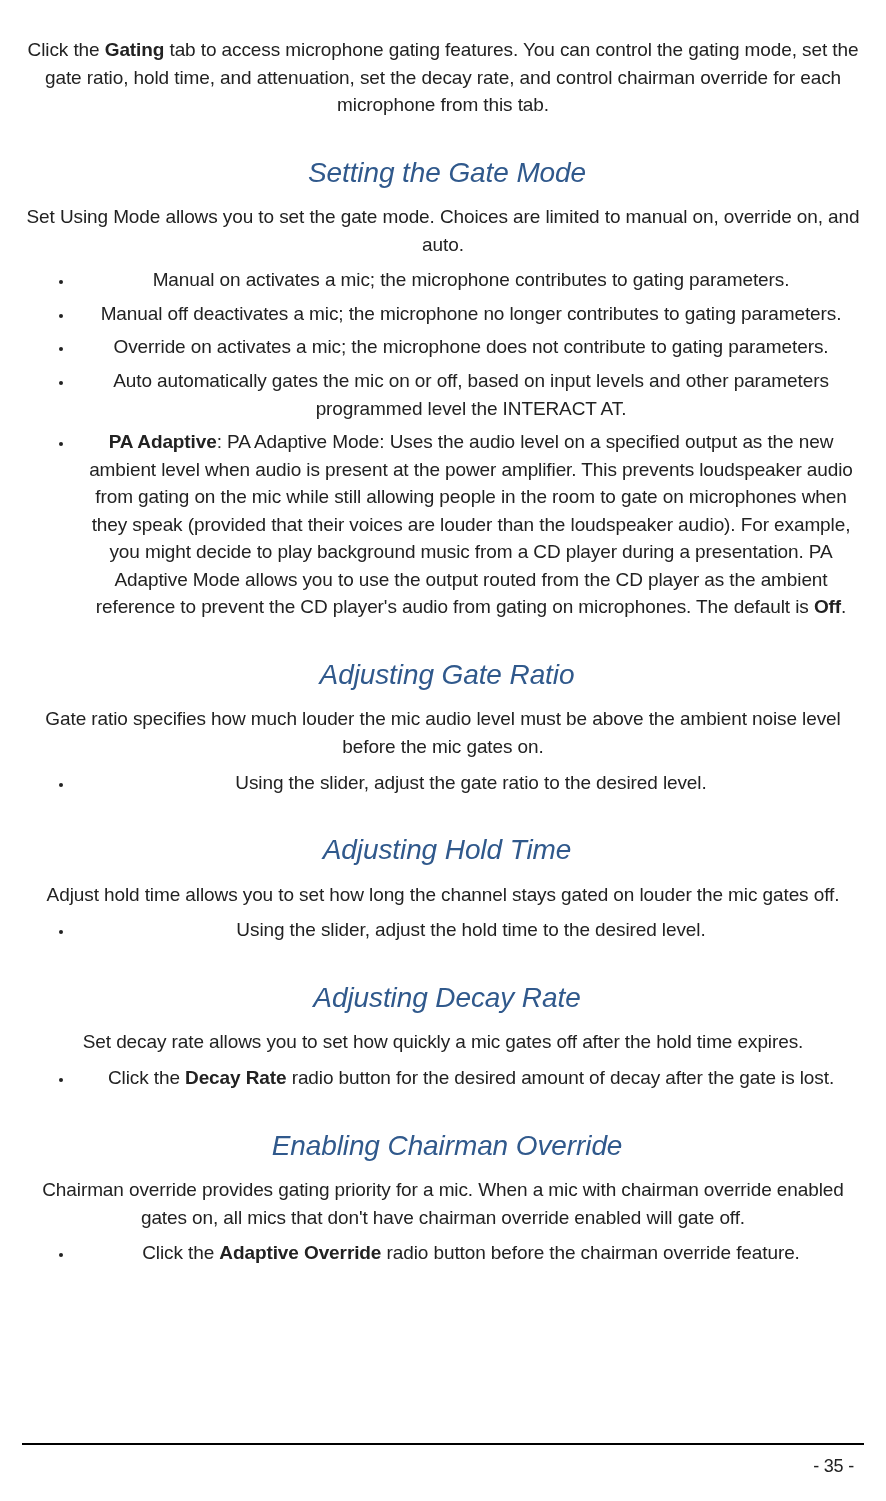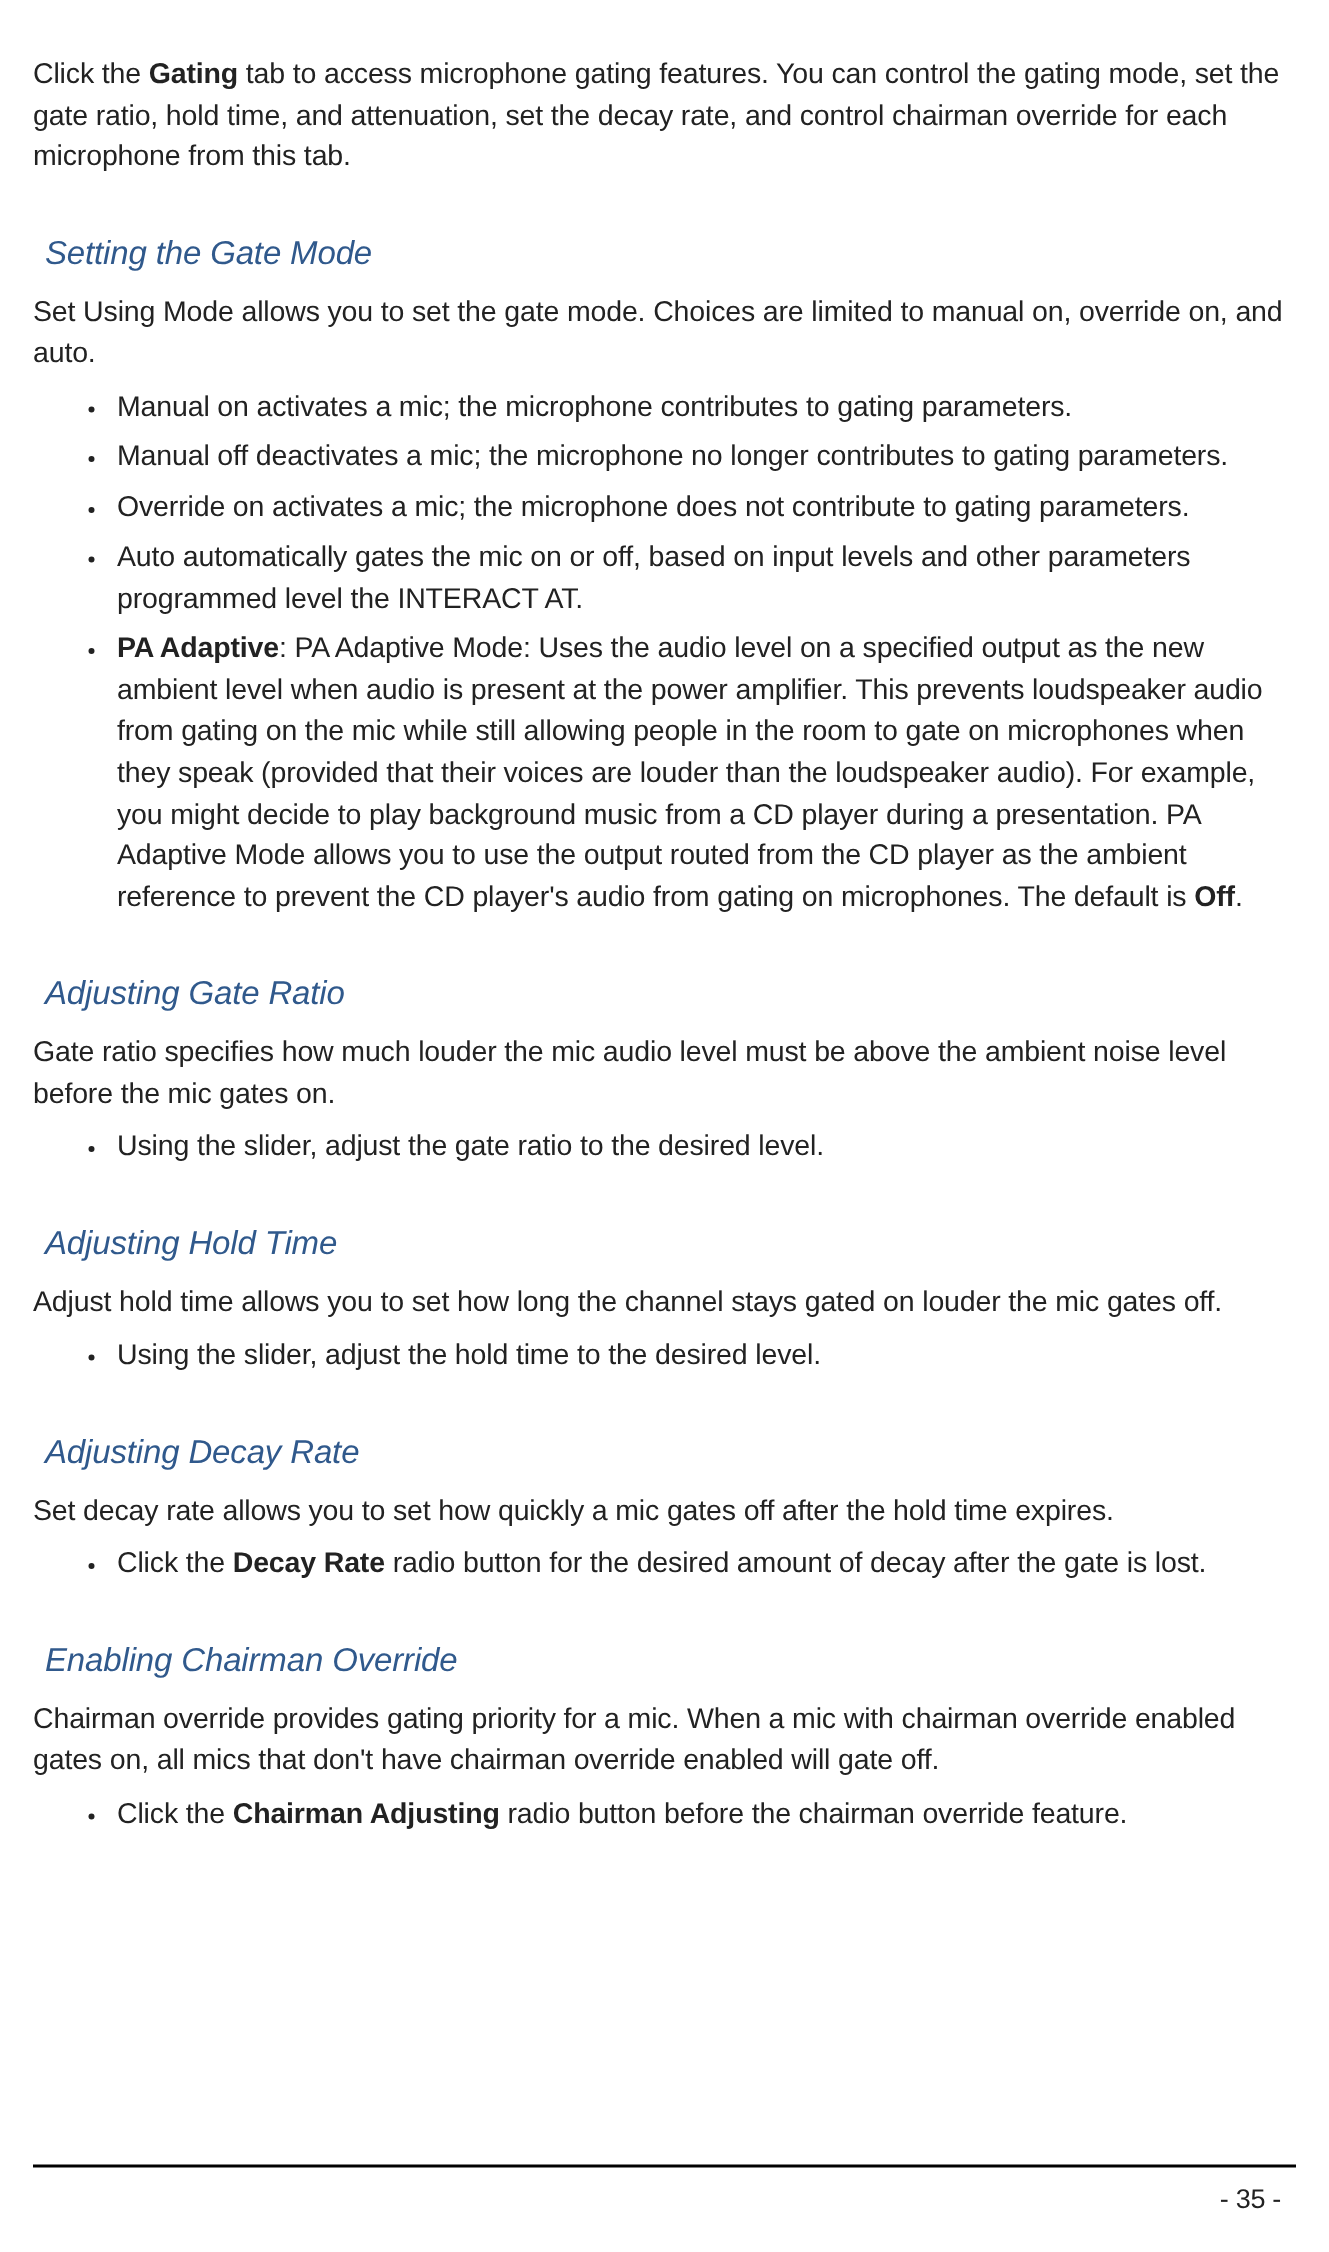--- a/index.html
+++ b/index.html
@@ -1,32 +1,32 @@
 <!DOCTYPE html>
 <html><head>
 <meta charset="utf-8">
 <style>
-  * { box-sizing: border-box; margin: 0; padding: 0; }
+  * { box-sizing: border-box; margin: 0; padding: 0; text-align: center; }
   html, body { width: 886px; background: #fff; }
   body {
     font-family: Arial, Helvetica, sans-serif;
     color: #222;
     font-size: 19px;
     line-height: 1.45;
     padding: 28px 22px 0 22px;
     min-height: 1501px;
     position: relative;
   }
   .intro { letter-spacing: -0.1px; }
   h3.section {
     font-family: Arial, Helvetica, sans-serif;
     font-style: italic;
     font-weight: 400;
     color: #30598c;
-    font-size: 22px;
+    font-size: 28px;
     margin: 34px 0 10px 8px;
     letter-spacing: -0.1px;
   }
   p.body { margin: 8px 0 6px 0; letter-spacing: -0.1px; }
   ul { list-style: disc; margin: 8px 0 0 52px; padding: 0; }
   li { margin: 6px 0; padding-left: 4px; letter-spacing: -0.1px; }
   li::marker { font-size: 14px; }
   .footer-rule {
     position: absolute;
     left: 22px; right: 22px; bottom: 56px;
@@ -76,18 +76,18 @@
 <ul>
   <li>
     <span>Click the </span><b>Decay Rate</b><span> radio button for the desired amount of decay after the gate is lost.</span>
   </li>
 </ul>
 
 <h3 class="section">Enabling Chairman Override</h3>
 <p class="body">Chairman override provides gating priority for a mic. When a mic with chairman override enabled gates on, all mics that don't have chairman override enabled will gate off.</p>
 <ul>
   <li>
-    <span>Click the </span><b>Chairman Adjusting</b><span> radio button before the chairman override feature.</span>
+    <span>Click the </span><b>Adaptive Override</b><span> radio button before the chairman override feature.</span>
   </li>
 </ul>
 
 <div class="footer-rule"></div>
 <div class="page-num">- 35 -</div>
 
 </body></html>

